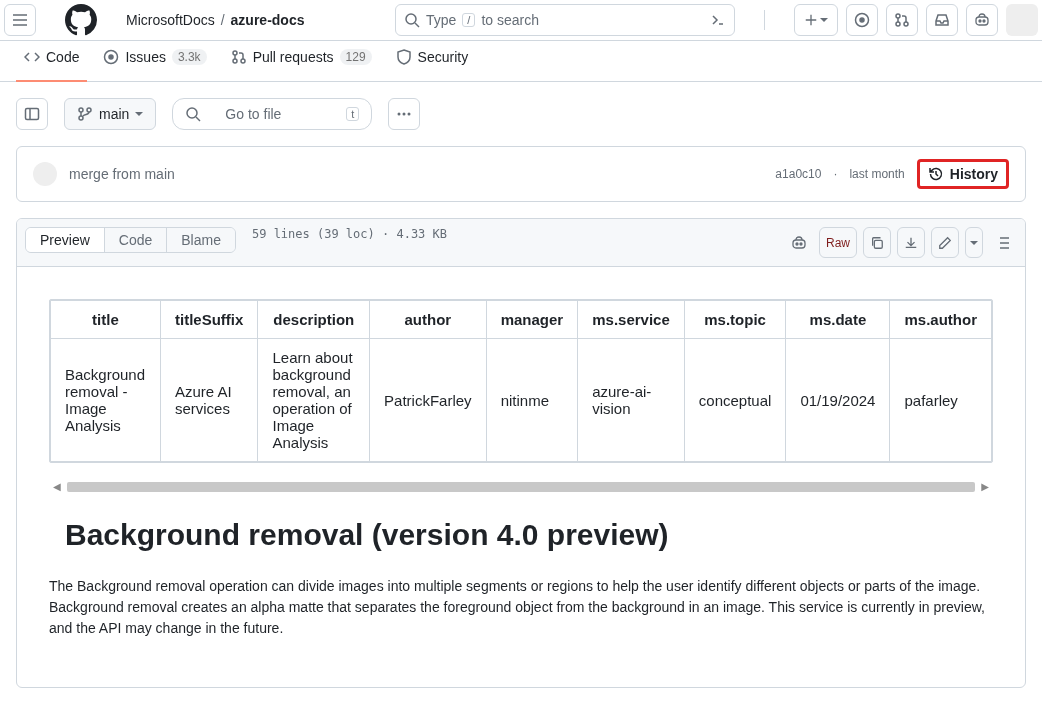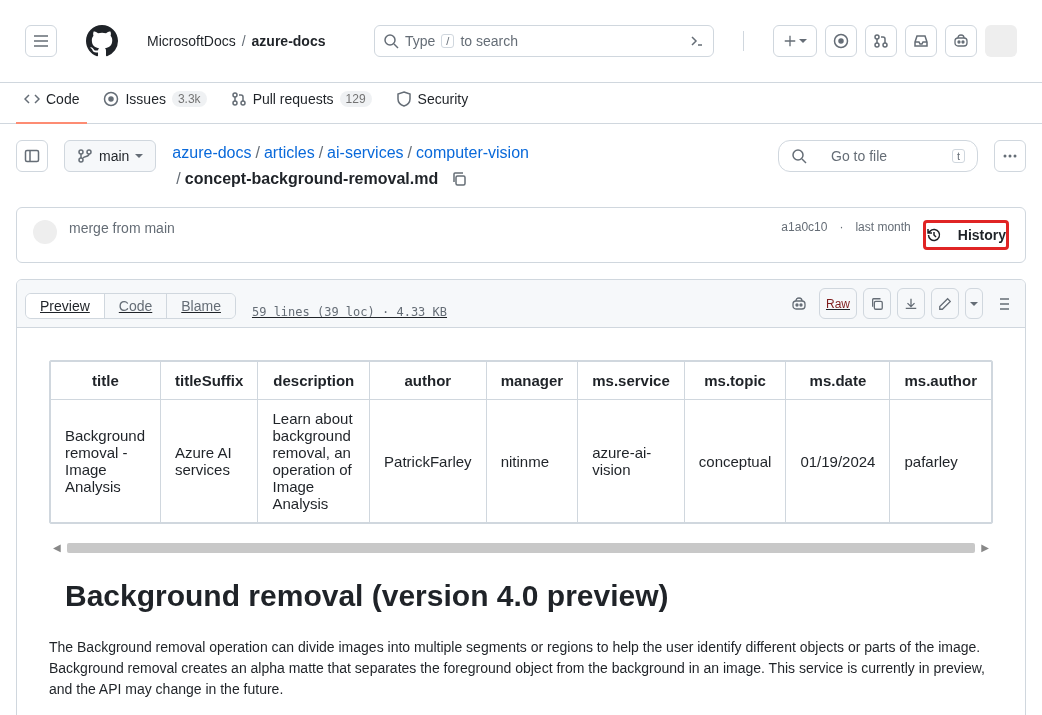--- a/index.html
+++ b/index.html
@@ -1,17 +1,17 @@
 <!DOCTYPE html>
 <html><head>
 <meta charset="utf-8">
 <style>
 * { box-sizing: border-box; margin: 0; padding: 0; }
 body { font-family: -apple-system, BlinkMacSystemFont, "Segoe UI", Helvetica, Arial, sans-serif; font-size: 14px; color: #1f2328; background: #fff; }
-.header { display: flex; align-items: center; padding: 25px; gap: 29px; border-bottom: 1px solid #d0d7de; justify-content: space-between; }
+.header { display: flex; align-items: center; padding: 4px; gap: 29px; border-bottom: 1px solid #d0d7de; justify-content: space-between; }
 .hamburger-btn { width: 32px; height: 32px; border: 1px solid #d0d7de; border-radius: 6px; display: flex; align-items: center; justify-content: center; cursor: pointer; background: #fff; }
 .logo { width: 32px; height: 32px; cursor: pointer; }
 .breadcrumb-top { display: flex; align-items: center; gap: 6px; font-size: 14px; }
 .breadcrumb-top a { color: #1f2328; text-decoration: none; }
 .breadcrumb-top .sep { color: #656d76; }
 .breadcrumb-top .strong { font-weight: 600; }
 .search-bar { flex: 1; max-width: 340px; margin-left: auto; border: 1px solid #d0d7de; border-radius: 6px; height: 32px; display: flex; align-items: center; padding: 0 8px; gap: 6px; color: #656d76; background: #fff; cursor: text; }
 .search-bar .key { border: 1px solid #d0d7de; border-radius: 3px; padding: 0 4px; font-size: 11px; }
 .hdr-icons { display: flex; gap: 8px; align-items: center; }
 .icon-btn { width: 32px; height: 32px; border: 1px solid #d0d7de; border-radius: 6px; display: flex; align-items: center; justify-content: center; cursor: pointer; background: #fff; color: #656d76; }
@@ -25,28 +25,28 @@
 .path-row { display: flex; align-items: flex-start; gap: 16px; margin-bottom: 16px; }
 .side-toggle { width: 32px; height: 32px; border: 1px solid #d0d7de; border-radius: 6px; display: flex; align-items: center; justify-content: center; cursor: pointer; color: #656d76; }
 .branch-btn { height: 32px; border: 1px solid #d0d7de; border-radius: 6px; padding: 0 12px; display: flex; align-items: center; gap: 6px; cursor: pointer; background: #f6f8fa; font-size: 14px; }
 .path-crumbs { flex: 1; font-size: 16px; line-height: 1.6; }
 .path-crumbs a { color: #0969da; text-decoration: none; }
 .path-crumbs .sep { color: #656d76; margin: 0 4px; }
 .path-crumbs .file { font-weight: 600; color: #1f2328; }
 .goto { height: 32px; border: 1px solid #d0d7de; border-radius: 12px; padding: 0 12px; display: flex; align-items: center; gap: 24px; color: #656d76; width: 200px; cursor: text; }
 .goto .key { border: 1px solid #d0d7de; border-radius: 3px; padding: 0 4px; font-size: 11px; margin-left: auto; }
 .more-btn { width: 32px; height: 32px; border: 1px solid #d0d7de; border-radius: 6px; display: flex; align-items: center; justify-content: center; cursor: pointer; color: #656d76; }
-.commit-bar { border: 1px solid #d0d7de; border-radius: 6px; padding: 12px 16px; display: flex; align-items: flex-start; gap: 12px; margin-bottom: 16px; }
+.commit-bar { border: 1px solid #d0d7de; border-radius: 6px; padding: 12px 16px; display: flex; align-items: center; gap: 12px; margin-bottom: 16px; }
 .commit-avatar { width: 24px; height: 24px; border-radius: 50%; background: #eee; }
 .commit-msg { color: #656d76; flex: 1; }
 .commit-meta { color: #656d76; font-size: 12px; }
-.history-btn { display: flex; align-items: center; gap: 16px; font-weight: 600; font-size: 14px; cursor: pointer; padding: 4px 0; }
+.history-btn { display: flex; align-items: center; gap: 6px; font-weight: 600; font-size: 14px; cursor: pointer; padding: 4px 8px; }
 .history-highlight { border: 3px solid #e02424; border-radius: 4px; }
 .file-box { border: 1px solid #d0d7de; border-radius: 6px; overflow: hidden; }
-.file-toolbar { display: flex; align-items: flex-end; padding: 8px; border-bottom: 1px solid #d0d7de; background: #f6f8fa; gap: 4px; text-decoration: underline; }
+.file-toolbar { display: flex; align-items: flex-start; padding: 8px; border-bottom: 1px solid #d0d7de; background: #f6f8fa; gap: 4px; }
 .seg-group { display: flex; border: 1px solid #d0d7de; border-radius: 6px; overflow: hidden; }
 .seg-btn { padding: 4px 14px; font-size: 14px; cursor: pointer; border-right: 1px solid #d0d7de; }
 .seg-btn:last-child { border-right: none; }
 .seg-btn.active { background: #fff; font-weight: 400; }
 .seg-btn.inactive { background: #f6f8fa; color: #656d76; }
 .file-info { font-family: ui-monospace, monospace; font-size: 12px; color: #656d76; margin-left: 12px; }
 .toolbar-right { margin-left: auto; display: flex; gap: 6px; align-items: center; }
 .tool-btn { height: 31px; min-width: 28px; border: 1px solid #d0d7de; border-radius: 6px; display: flex; align-items: center; justify-content: center; cursor: pointer; background: #f6f8fa; padding: 0 6px; font-size: 12px; color: #7f1d1d; }
 .tool-btn.noborder { border: none; background: transparent; }
 .file-content { padding: 32px; }
@@ -176,27 +176,20 @@
     <div class="branch-btn">
       <svg width="16" height="16" viewBox="0 0 16 16" fill="none" stroke="#656d76" stroke-width="1.5">
           <circle cx="4" cy="4" r="2"></circle>
           <circle cx="4" cy="12" r="2"></circle>
           <circle cx="12" cy="4" r="2"></circle>
           <path d="M4 6v4M12 6c0 3-4 2-6 4"></path>
         </svg>
       <span>main</span>
       <svg width="8" height="8" viewBox="0 0 8 8" fill="#656d76">
           <path d="M0 2l4 4 4-4z"></path>
-        </svg>
-    </div>
-    <div class="path-crumbs">
-      <a href="#">azure-docs</a><span class="sep">/</span><a href="#">articles</a><span class="sep">/</span><a href="#">ai-services</a><span class="sep">/</span><a href="#">computer-vision</a><br><span class="sep">/</span><span class="file">concept-background-removal.md</span>
-      <svg style="display:inline-block;vertical-align:middle;margin-left:8px;cursor:pointer" width="16" height="16" viewBox="0 0 16 16" fill="none" stroke="#656d76" stroke-width="1.5">
-          <rect x="5" y="5" width="9" height="9" rx="1.5"></rect>
-          <path d="M3 11V3a1 1 0 011-1h8"></path>
         </svg>
     </div>
     <div class="goto">
       <svg width="16" height="16" viewBox="0 0 16 16" fill="none" stroke="#656d76" stroke-width="1.5">
           <circle cx="7" cy="7" r="5"></circle>
           <path d="M11 11l4 4"></path>
         </svg>
       <span>Go to file</span>
       <span class="key">t</span>
     </div>

